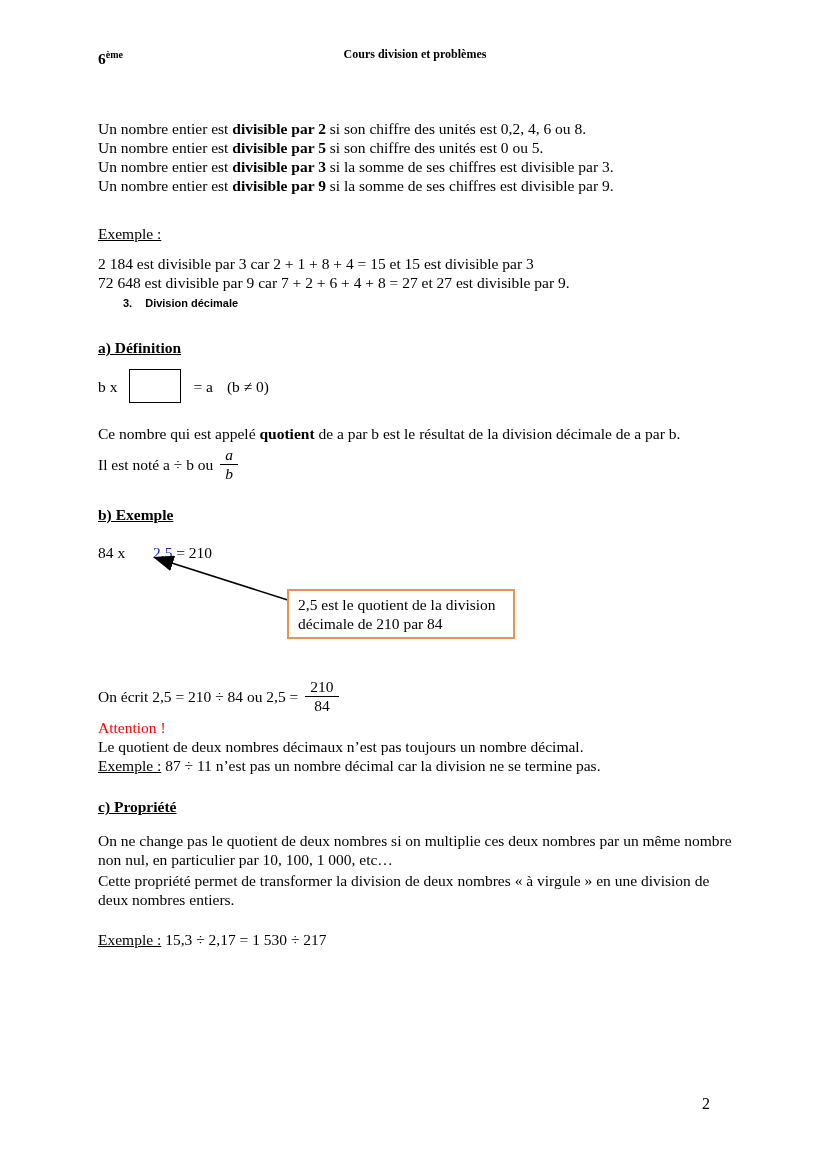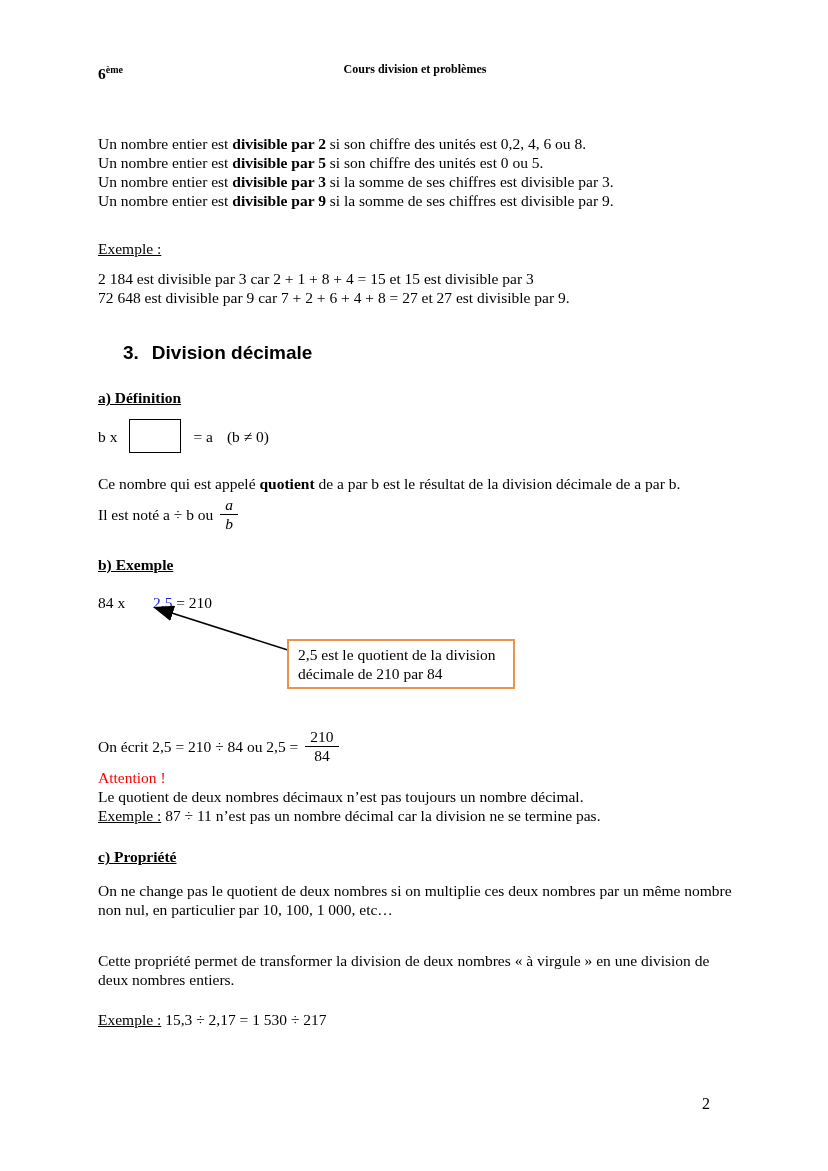--- a/index.html
+++ b/index.html
@@ -13,40 +13,39 @@
     position: relative;
     width: 828px;
     height: 1171px;
     background: #ffffff;
     font-family: "Liberation Serif", serif;
     font-size: 15.5px;
     line-height: 19px;
     color: #000;
     overflow: hidden;
   }
-  .content { padding: 60px 96px 0 98px; }
+  .content { padding: 45px 96px 0 98px; }
 
   
   .doc-header { position: relative; height: 20px; }
   .grade { position: absolute; left: 0; top: 0; font-weight: bold; }
   .grade sup { font-size: 10px; font-weight: bold; }
   .doc-title { text-align: center; font-weight: bold; font-size: 12px; }
 
   
   .rules { margin-top: 54px; }
   .line { margin: 0; }
   .examples-label { margin-top: 29px; text-decoration: underline; }
   .examples { margin-top: 11px; }
 
   
   .section-heading {
-    margin-top: 35px;
     margin-left: 25px;
     font-family: "Liberation Sans", sans-serif;
-    font-size: 19px;
+    font-size: 11px;
     line-height: 22px;
     font-weight: bold;
   }
   .section-number { margin-right: 13px; }
 
   
   .sub-heading {
     font-size: 15.5px;
     font-weight: bold;
     text-decoration: underline;
@@ -89,21 +88,21 @@
     background: #fff;
   }
 
   .we-write { margin-top: 16px; display: flex; align-items: center; height: 44px; }
 
   .attention { color: var(--warning-red, #ff0000); }
   .underline { text-decoration: underline; }
 
   
   .prop-para { margin-top: 15px; }
-  .prop-para2 { margin-top: 32px; }
+  .prop-para2 { margin-top: 2px; }
   .example-line { margin-top: 21px; }
 
   
   .page-number { position: absolute; top: 1094px; left: 702px; font-size: 16px; }
 </style>
 </head>
 <body>
 
 <div class="page">
   <div class="content">

